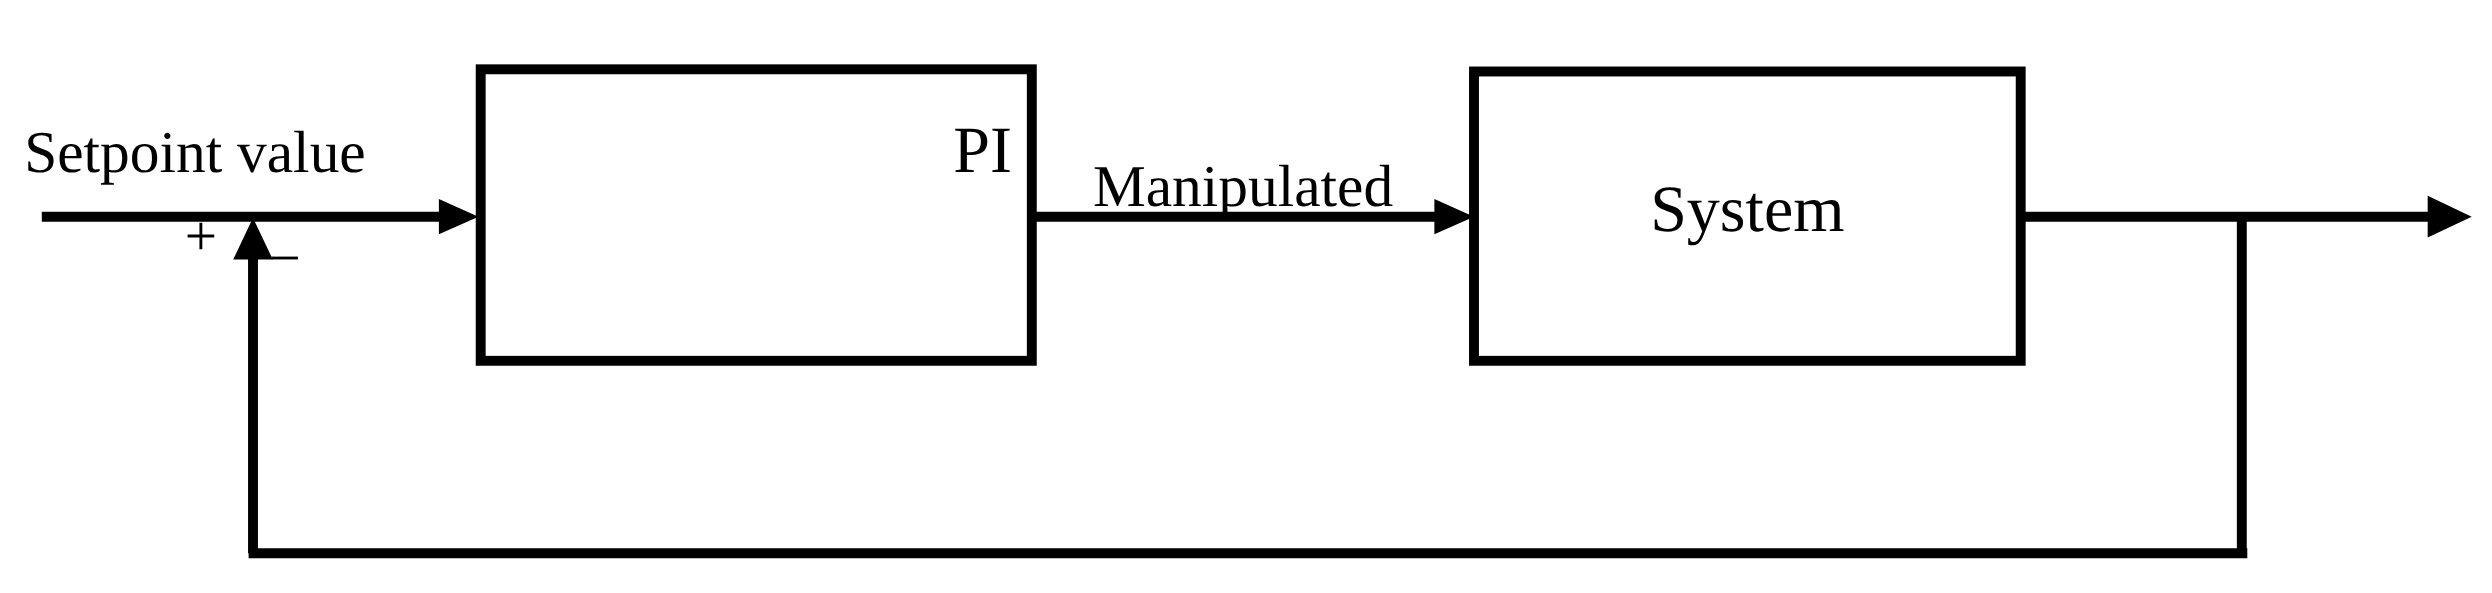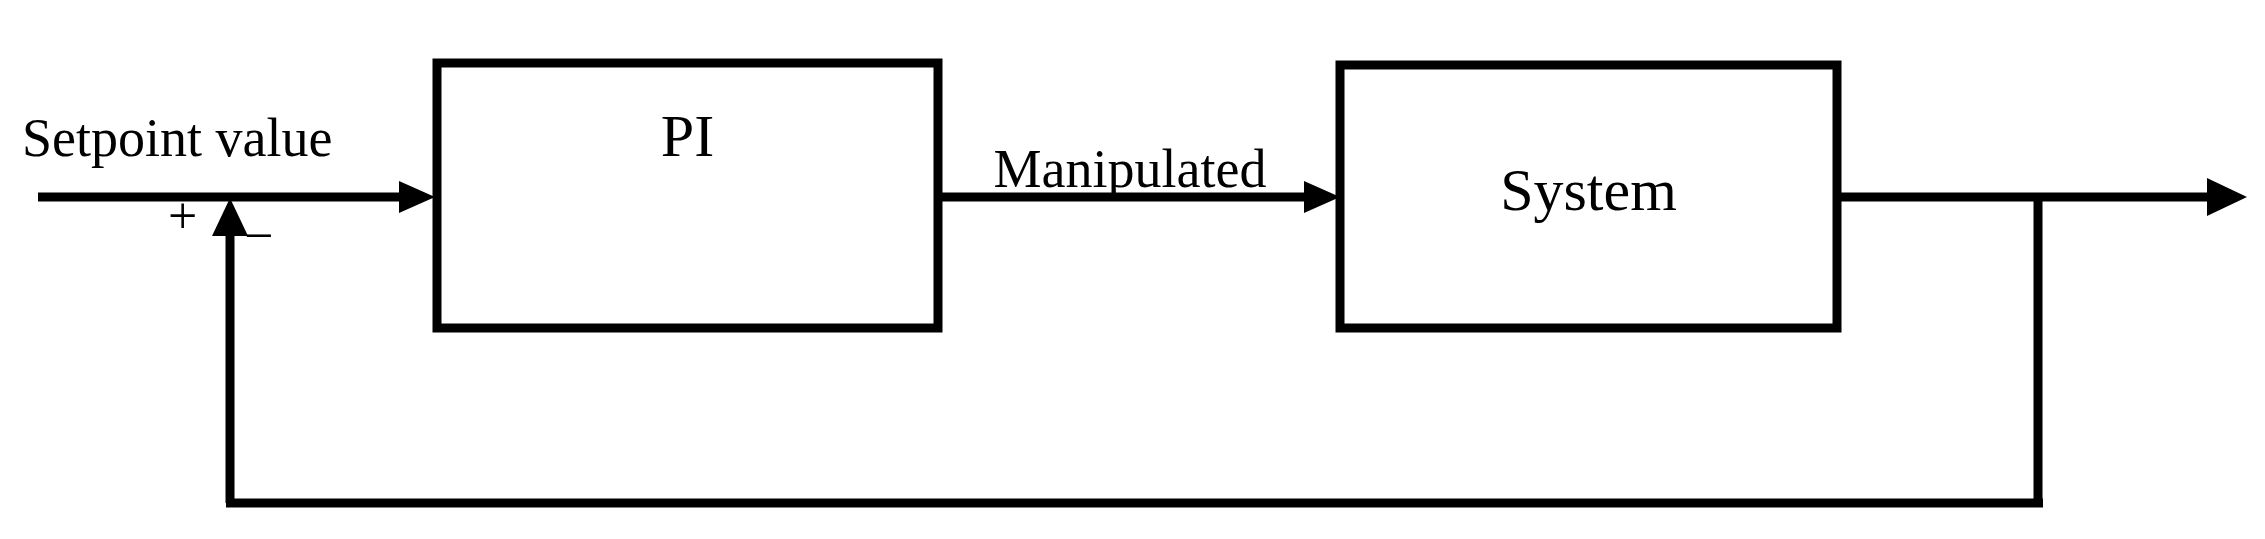--- a/index.html
+++ b/index.html
@@ -49,23 +49,24 @@
   }
   .lbl-block {
     position: absolute;
     color: #000000;
     text-align: center;
     font-size: 60px;
     line-height: 1.22;
     font-family: "Liberation Serif", "DejaVu Serif", serif;
   }
   .lbl-pi {
-    left: 437px;
+    left: 419px;
     top: 100px;
     width: 501px;
+    text-align: right;
   }
   .lbl-system {
     left: 1340px;
     top: 154px;
     width: 497px;
   }
   .sign {
     position: absolute;
     color: #000000;
     font-size: 52px;

